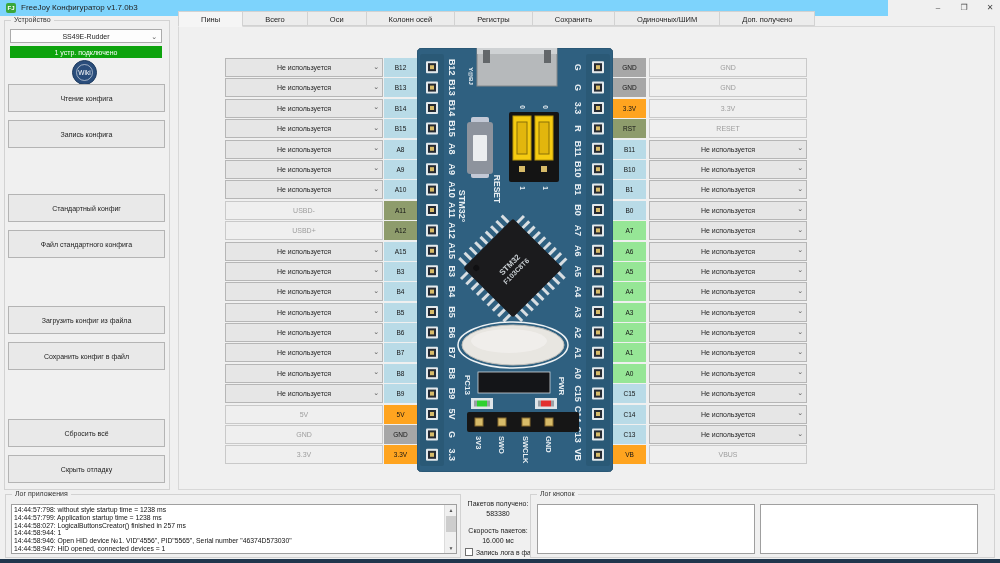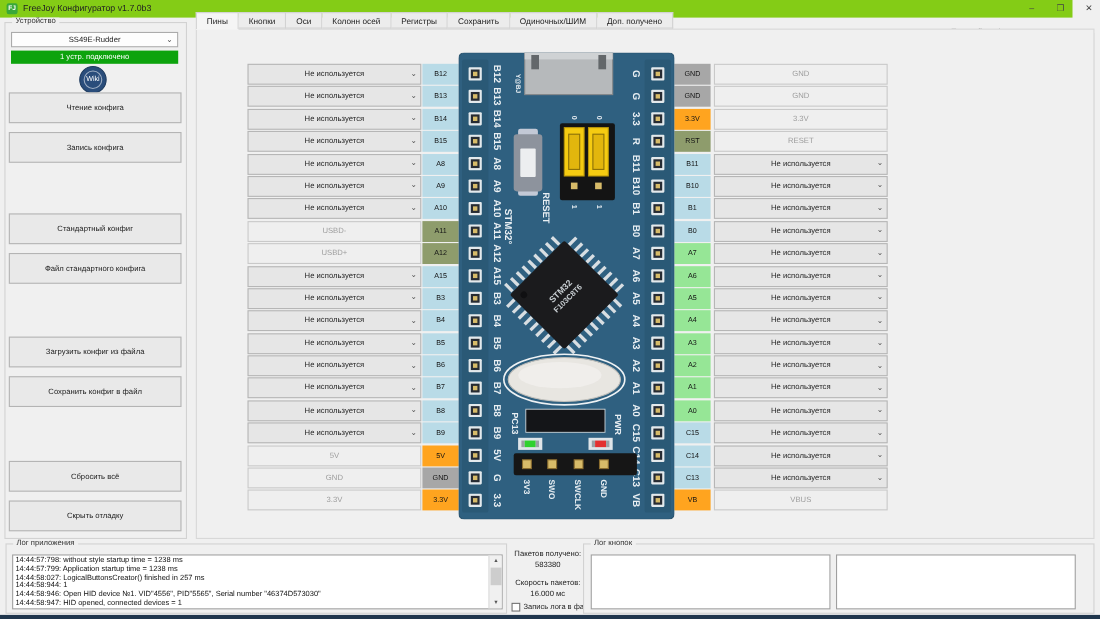--- a/index.html
+++ b/index.html
@@ -1,20 +1,20 @@
 <!DOCTYPE html>
 <html><head>
 <meta charset="utf-8">
 <style>
   * { margin:0; padding:0; box-sizing:border-box; }
   html,body { width:1000px; height:563px; }
   body { position:relative; background:#f0f0f0; font-family:"Liberation Sans",sans-serif; overflow:hidden; }
 
   
-  .titlebar { position:absolute; top:0; left:0; width:975px; height:16px; background:#84cc16; }
+  .titlebar { position:absolute; top:0; left:0; width:888px; height:16px; background:#7dd3fc; }
   .app-icon { position:absolute; left:6px; top:3px; width:10px; height:10px; background:#3aa83a; border-radius:2px;
               color:#fff; font-size:6px; font-weight:bold; text-align:center; line-height:10px; }
   .title-text { position:absolute; left:21px; top:3px; font-size:8px; color:#222; }
   .win-btn { position:absolute; top:0; width:24px; height:16px; text-align:center; line-height:16px; font-size:8px; color:#444; }
   .win-min { left:926px; } .win-max { left:952px; } .win-close { left:978px; }
 
   
   .groupbox { position:absolute; border:1px solid #d2d2d2; background:#f0f0f0; }
   .glabel { position:absolute; top:-5px; left:6px; background:#f0f0f0; padding:0 3px; font-size:7px; color:#333; white-space:nowrap; }
 
@@ -28,21 +28,21 @@
                 color:#fff; font-size:7px; display:flex; align-items:center; justify-content:center; }
   #wiki { position:absolute; left:72px; top:60px; width:25px; height:25px; border-radius:50%;
           background:#2a4d7b; border:1px solid #1d3a5e; color:#fff; font-size:6.5px;
           display:flex; align-items:center; justify-content:center; }
   #wiki:before { content:""; position:absolute; inset:3px; border:1px solid rgba(255,255,255,.55); border-radius:50%; }
   .side-btn { position:absolute; left:8px; width:157px; height:28px; background:#e9e9e9; border:1px solid #b4b4b4;
               font-size:7px; color:#222; display:flex; align-items:center; justify-content:center; text-align:center; }
 
   
   #tabbar { position:absolute; left:178px; top:11px; display:flex; z-index:3; }
-  .tab { height:15px; padding:0 9px; font-size:7.5px; line-height:15px; color:#222;
+  .tab { height:15px; padding:0 22px; font-size:7.5px; line-height:15px; color:#222;
          background:#ececec; border:1px solid #d2d2d2; border-left:none; }
   .tab:first-child { border-left:1px solid #d2d2d2; }
   .tab.active { background:#f5f5f5; height:16px; border-bottom:1px solid #f5f5f5; }
   #tabpane { position:absolute; left:178px; top:26px; width:817px; height:464px;
              border:1px solid #d8d8d8; background:#f0f0f0; z-index:1; }
 
   
   .pin-col { position:absolute; z-index:2; }
   #left-selects  { left:225px; top:57px; width:158px; }
   #left-chips    { left:384px; top:57px; width:33px;  }
@@ -119,21 +119,21 @@
     <div class="side-btn" style="top: 194px;">Стандартный конфиг</div>
     <div class="side-btn" style="top: 230px;">Файл стандартного конфига</div>
     <div class="side-btn" style="top: 306px;">Загрузить конфиг из файла</div>
     <div class="side-btn" style="top: 342px;">Сохранить конфиг в файл</div>
     <div class="side-btn" style="top: 419px;">Сбросить всё</div>
     <div class="side-btn" style="top: 455px;">Скрыть отладку</div>
   </div>
 
 <div id="tabbar">
     <div class="tab active">Пины</div>
-    <div class="tab">Кнопки</div>
+    <div class="tab">Всего</div>
     <div class="tab">Оси</div>
     <div class="tab">Колонн осей</div>
     <div class="tab">Регистры</div>
     <div class="tab">Сохранить</div>
     <div class="tab">Одиночных/ШИМ</div>
     <div class="tab">Доп. получено</div>
   </div>
 <div id="tabpane"></div>
 
 <div class="pin-col" id="left-selects">

